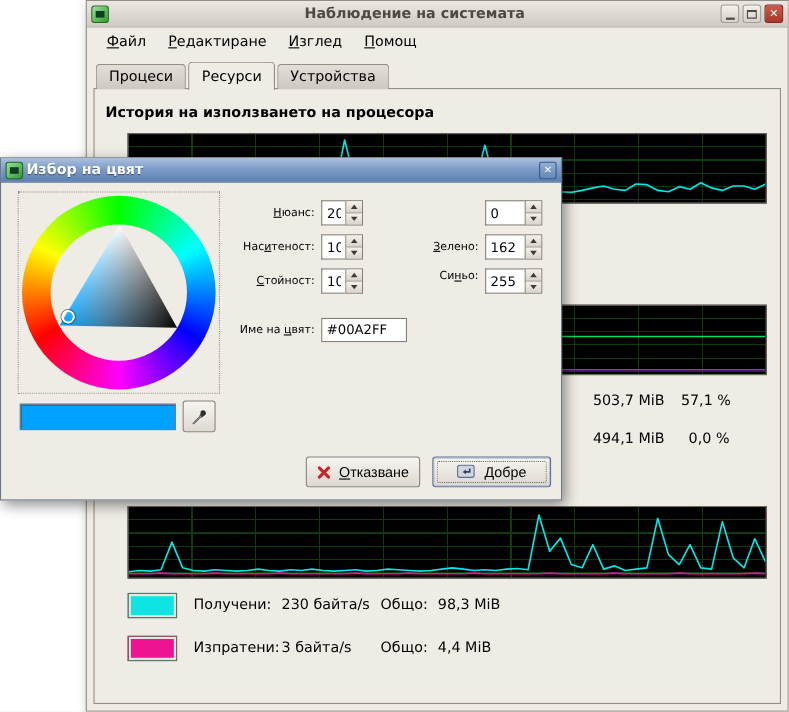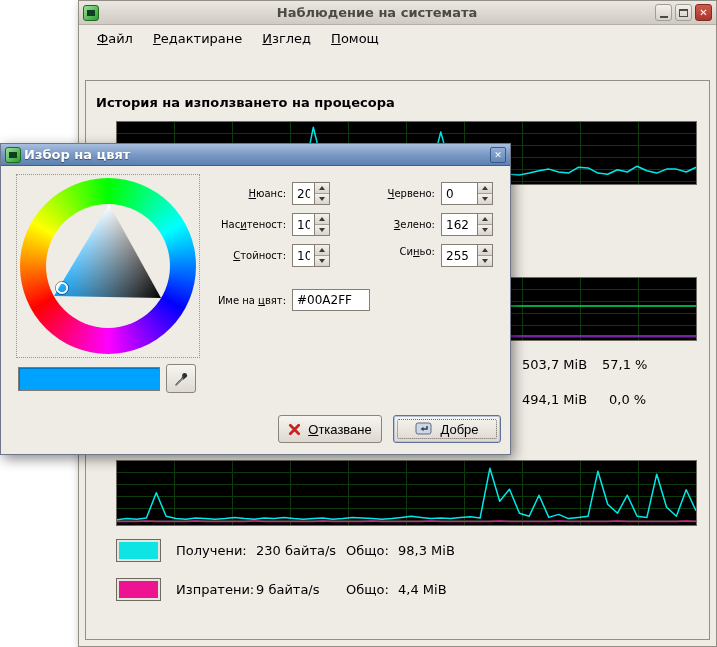--- a/index.html
+++ b/index.html
@@ -41,21 +41,21 @@
   
   .chart {
     position:absolute; background-color:#000; border:1px solid #6f6a62; overflow:hidden;
     background-image:
       repeating-linear-gradient(to bottom, transparent 0 11px, #0E3B0E 11px 12px),
       repeating-linear-gradient(to right, transparent 0 57px, #0E3B0E 57px 58px);
   }
   #cpu-chart { left:37px; top:120px; width:581px; height:64px; }
   #memory-chart { left:37px; top:276px; width:581px; height:64px; }
   #network-chart { left:37px; top:459px; width:581px; height:66px; }
-  .stat-text { position:absolute; font-size:13px; }
+  .stat-text { position:absolute; font-size:13px;margin-left:17px; }
   
   .legend-row { position:absolute; left:37px; width:420px; height:24px; }
   .legend-row span { position:absolute; line-height:24px; white-space:nowrap; }
   .swatch-btn { position:absolute; left:0; top:0; width:45px; height:23px; border:1px solid #6f6a62;
     box-shadow:inset 0 0 0 2px #e8e4de; cursor:pointer; padding:0; }
   
   #color-dialog { left:0; top:143px; width:511px; height:312px; z-index:10; box-shadow:3px 4px 12px rgba(0,0,0,.45); border-color:#6d7789; }
   .titlebar-active {
     height:22px; display:flex; align-items:center; padding:0 4px; gap:3px;
     background:linear-gradient(#A9BFDE 0%,#7E9DC7 45%,#5C80B1 100%); border-bottom:1px solid #3f5e8c;
@@ -113,20 +113,25 @@
       </span>
   </div>
 
   <div class="menubar">
     <span class="menu-item"><u>Ф</u>айл</span>
     <span class="menu-item"><u>Р</u>едактиране</span>
     <span class="menu-item"><u>И</u>зглед</span>
     <span class="menu-item"><u>П</u>омощ</span>
   </div>
 
+  <div class="tabs">
+    <span class="tab">Процеси</span>
+    <span class="tab active">Ресурси</span>
+    <span class="tab">Устройства</span>
+  </div>
   <div class="notebook"></div>
 
   <div class="section-heading">История на използването на процесора</div>
 
   <div class="chart" id="cpu-chart"><svg width="579" height="62" xmlns="http://www.w3.org/2000/svg">
         <polyline points="0.0,51.7 9.8,52.9 19.6,52.3 29.4,53.5 39.3,50.6 49.1,52.3 58.9,52.9 68.7,51.7 78.5,52.3 88.3,53.5 98.1,52.9 107.9,52.3 117.8,51.7 127.6,52.9 137.4,52.3 147.2,49.4 157.0,51.1 166.8,52.9 176.6,53.5 186.5,54.0 196.3,5.3 206.1,44.8 215.9,51.1 225.7,52.3 235.5,52.9 245.3,51.7 255.2,53.5 265.0,52.3 274.8,52.9 284.6,51.1 294.4,52.3 304.2,50.0 314.0,47.7 323.8,10.0 333.7,47.1 343.5,51.1 353.3,52.3 363.1,52.9 372.9,51.7 382.7,50.6 392.5,52.3 402.4,52.9 412.2,51.1 422.0,48.8 431.8,47.1 441.6,50.0 451.4,51.1 461.2,45.3 471.1,45.9 480.9,51.1 490.7,52.3 500.5,47.7 510.3,50.0 520.1,44.2 529.9,48.8 539.7,51.1 549.6,47.1 559.4,47.1 569.2,50.0 579.0,45.3" fill="none" stroke="#00E8E8" stroke-width="1.5" stroke-linejoin="round"></polyline>
       </svg></div>
   <div class="chart" id="memory-chart"><svg width="579" height="62" xmlns="http://www.w3.org/2000/svg">
         <polyline points="0.0,27.9 579.0,27.9" fill="none" stroke="#00E05A" stroke-width="1.5" stroke-linejoin="round"></polyline>
         <polyline points="0.0,58.1 579.0,58.1" fill="none" stroke="#9B30D9" stroke-width="1.5" stroke-linejoin="round"></polyline>
@@ -145,21 +150,21 @@
   <div class="legend-row" style="top:538px;">
     <button class="swatch-btn" style="background-color: rgb(15, 228, 228);"></button>
     <span style="left:60px;">Получени:</span>
     <span style="left:140px;">230 байта/s</span>
     <span style="left:230px;">Общо:</span>
     <span style="left:282px;">98,3 MiB</span>
   </div>
   <div class="legend-row" style="top:577px;padding-left:28px;">
     <button class="swatch-btn" style="background-color: rgb(238, 19, 144);"></button>
     <span style="left:60px;">Изпратени:</span>
-    <span style="left:140px;">9 байта/s</span>
+    <span style="left:140px;">3 байта/s</span>
     <span style="left:230px;">Общо:</span>
     <span style="left:282px;">4,4 MiB</span>
   </div>
 </div>
 
 <div class="window" id="color-dialog">
   <div class="titlebar-active">
     <span class="app-icon">
         <i></i>
       </span>
@@ -235,21 +240,20 @@
     <span class="btns">
         <button class="sb">
           <i class="tri-up"></i>
         </button>
         <button class="sb">
           <i class="tri-down"></i>
         </button>
       </span>
   </div>
 
-  <span class="flabel" style="left:345px; top:38px; width:89px;"><u>Ч</u>ервено:</span>
   <div class="spin" style="left:440px; top:38px; width:52px;">
     <input value="0" style="">
     <span class="btns">
         <button class="sb">
           <i class="tri-up"></i>
         </button>
         <button class="sb">
           <i class="tri-down"></i>
         </button>
       </span>

